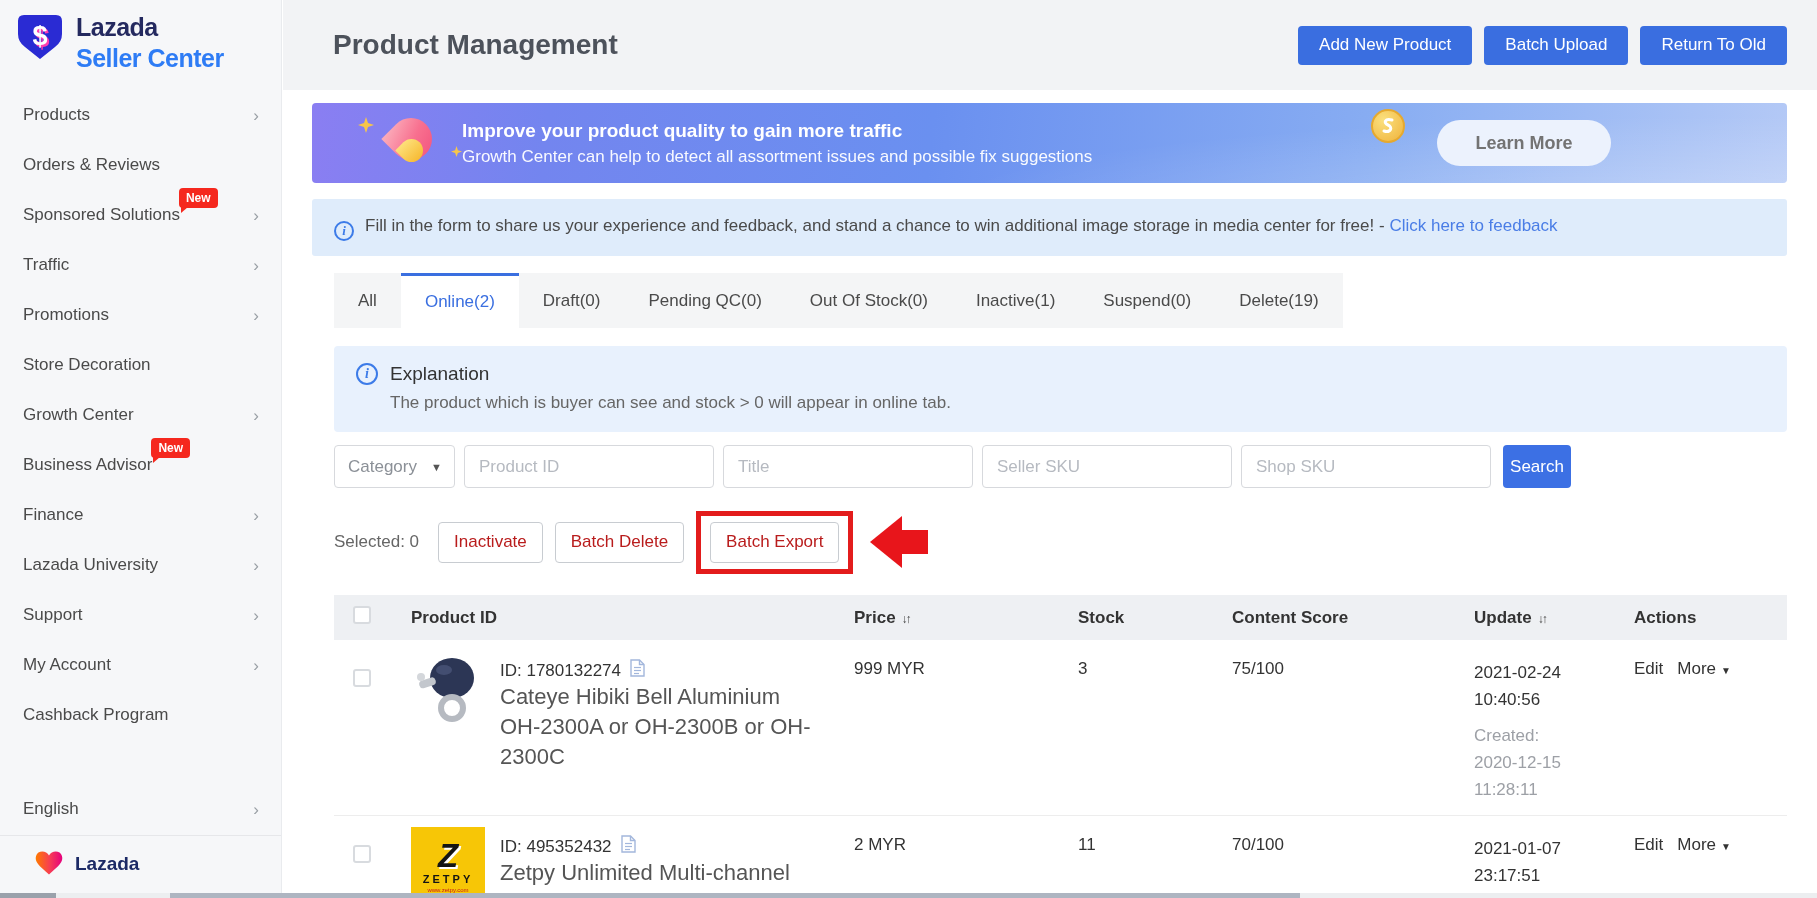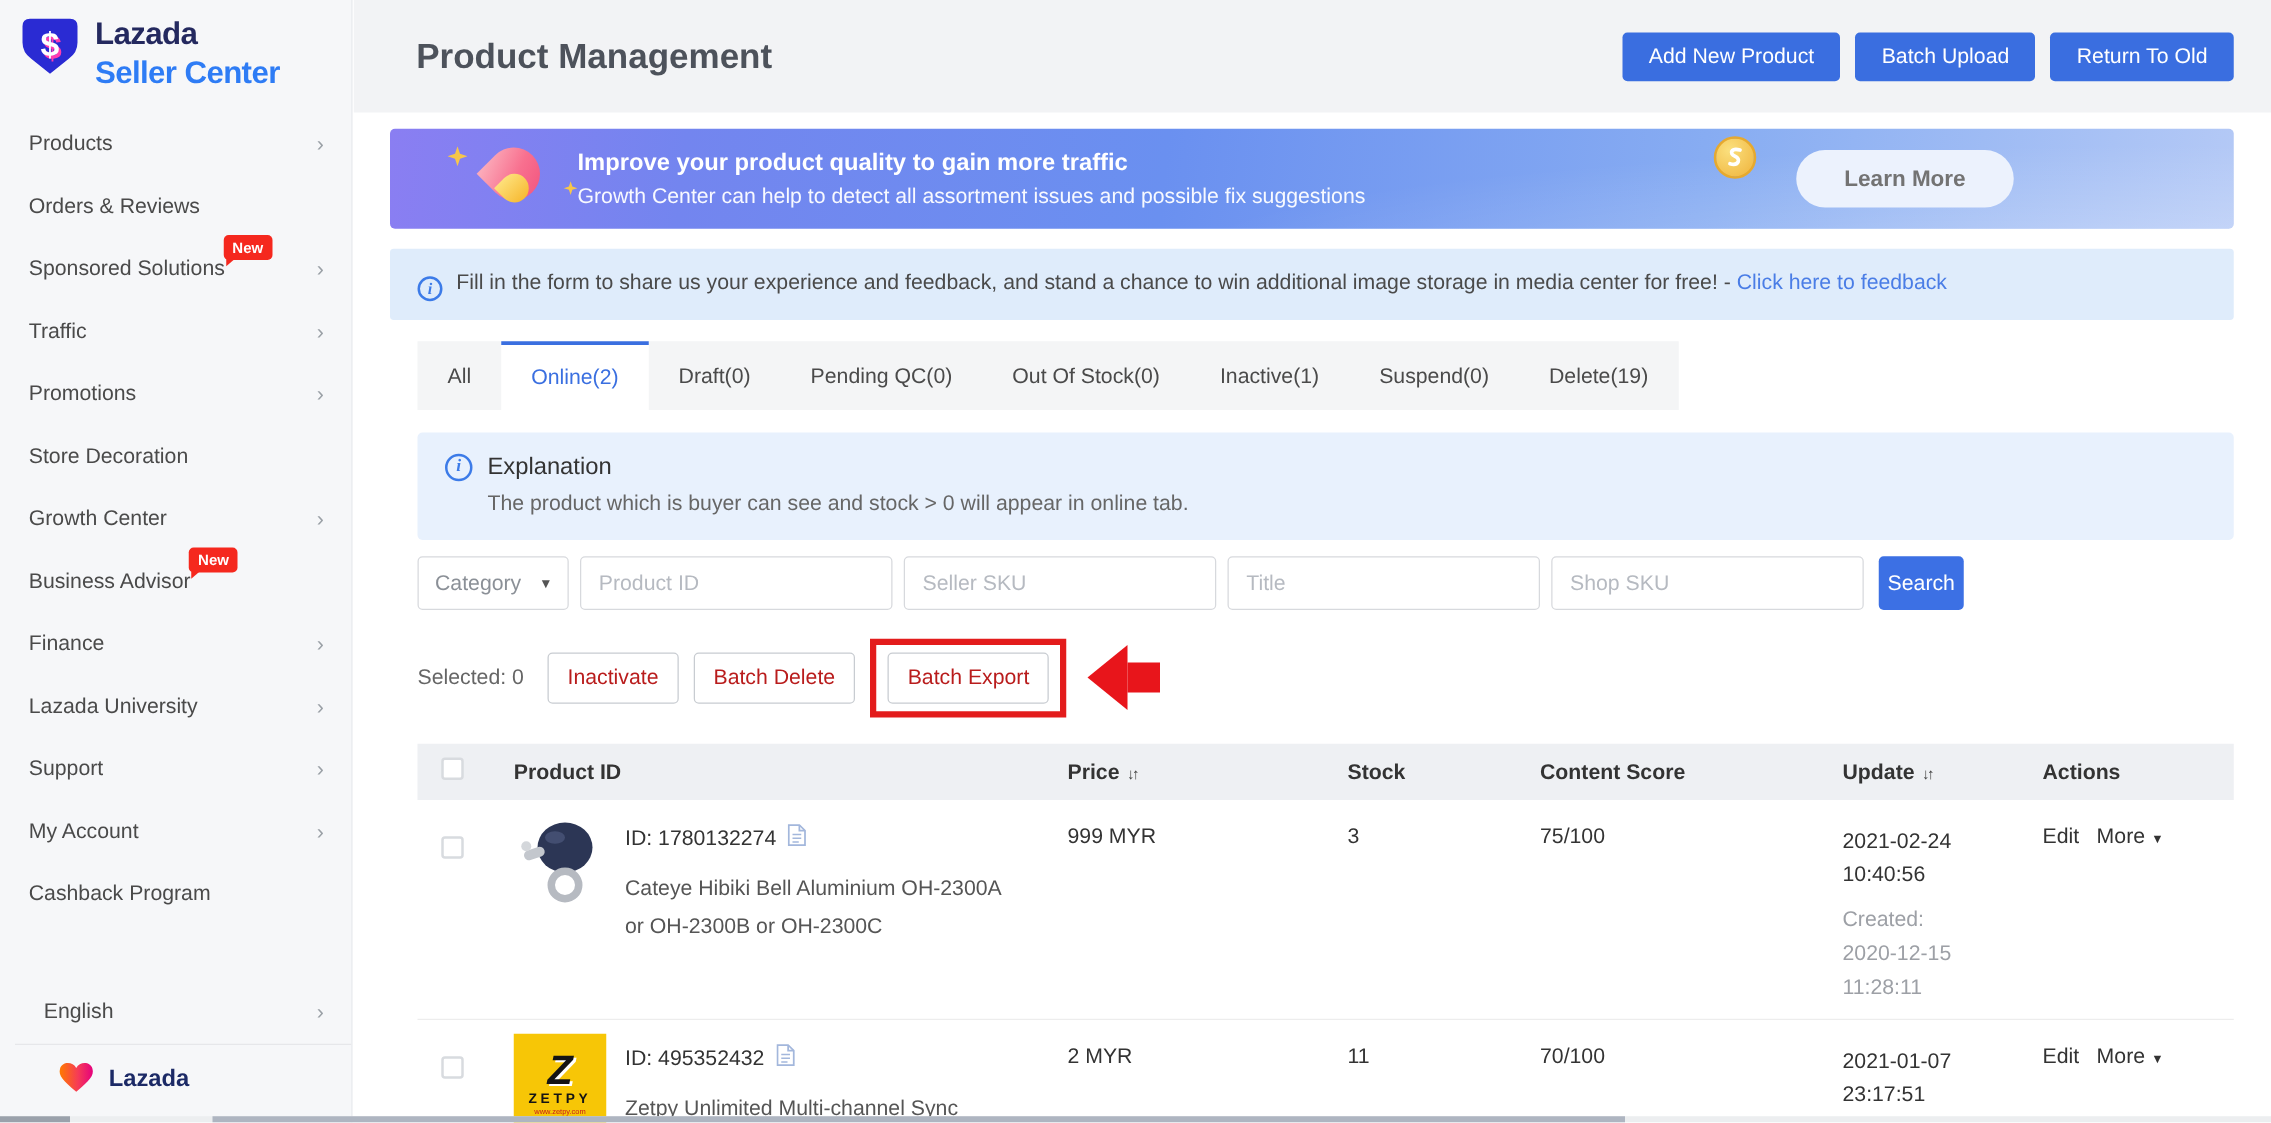--- a/index.html
+++ b/index.html
@@ -15,21 +15,21 @@
   .logo-l2 { color:#2e7cf5; }
   .nav { margin-top:16px; }
   .nav-item { height:50px; display:flex; align-items:center; padding:0 22px 0 23px;
               font-size:17px; color:#4a4a4a; cursor:pointer; }
   .nav-label { position:relative; display:inline-block; }
   .chev { margin-left:auto; color:#9aa0a6; font-size:17px; line-height:1; }
   .nav-badge { position:absolute; left:calc(100% - 1px); top:-17px; background:#f5281e; color:#fff;
                font-size:12px; font-weight:bold; padding:3px 7px; border-radius:4px; white-space:nowrap; }
   .nav-badge::after { content:''; position:absolute; left:2px; bottom:-5px;
                border-left:7px solid #f5281e; border-bottom:6px solid transparent; }
-  .sidebar-bottom { position:absolute; bottom:6px; left:0; width:281px;padding-left:12px; }
+  .sidebar-bottom { position:absolute; bottom:6px; left:0; width:281px; }
   .lang-row { height:52px; display:flex; align-items:center; padding:0 22px 0 23px;
               font-size:17px; color:#4a4a4a; cursor:pointer; }
   .side-divider { border-top:1px solid #e6e7ea; }
   .brand-row { height:56px; display:flex; align-items:center; padding-left:34px; gap:11px; }
   .brand-name { font-size:19px; font-weight:bold; color:#1c2a66; }
 
   
   .main { position:absolute; left:283px; top:0; width:1534px; height:898px; background:#fff; }
   .topbar { height:90px; background:#f2f3f5; display:flex; align-items:center; padding:0 30px 0 50px; }
   .page-title { font-size:28px; font-weight:600; color:#4d525b; }
@@ -115,21 +115,21 @@
   .thead { background:#eef0f3; height:45px; align-items:center; font-size:17px; font-weight:bold; color:#333; }
   .th, .cell { padding-left:20px; }
   .checkbox { width:18px; height:18px; background:#fff; border:2px solid #d8dbdf; border-radius:3px;
               display:inline-block; cursor:pointer; }
   .th-check, .cell-check { padding-left:19px; }
   .trow { padding-top:19px; border-bottom:1px solid #ededed; min-height:176px; }
   .trow .cell { font-size:17px; color:#333; }
   .prod-cell { display:flex; padding-left:21px; }
   .prod-img { width:74px; height:74px; flex:none; margin:-8px 15px 0 0; overflow:hidden; }
   .id-line { font-size:17px; color:#333; display:flex; align-items:center; gap:9px; }
-  .prod-title { margin-top:14px; font-size:17px; color:#555; line-height:30px; width:315px; }
+  .prod-title { margin-top:0; font-size:22px; color:#555; line-height:30px; width:315px; }
   .update-cell div { line-height:27px; }
   .created { color:#9da0a6; margin-top:9px; }
   .actions-cell { color:#3b6fe8; display:flex; gap:14px; align-items:flex-start; }
   .more-caret { font-size:10px; margin-left:5px; }
   .act-link { cursor:pointer; }
 
   
   .zetpy { background:#f7c606; display:flex; flex-direction:column; align-items:center; justify-content:center; padding-top:4px; }
   .zetpy-z { font-size:33px; font-weight:bold; font-style:italic; color:#141414; line-height:34px;
              text-shadow:2px 2px 0 #fff; }
@@ -305,22 +305,22 @@
         </div>
         <div class="explain-body">The product which is buyer can see and stock &gt; 0 will appear in online tab.</div>
       </div>
 
       <div class="filters">
         <div class="select">
           <span>Category</span>
           <span class="caret">▼</span>
         </div>
         <input class="f-input" placeholder="Product ID" style="">
+        <input class="f-input" placeholder="Title" style="">
         <input class="f-input" placeholder="Seller SKU" style="">
-        <input class="f-input" placeholder="Title" style="">
         <input class="f-input" placeholder="Shop SKU" style="">
         <button class="search-btn">Search</button>
       </div>
 
       <div class="bulk-row">
         <span class="selected-label">Selected: 0</span>
         <button class="bulk-btn">Inactivate</button>
         <button class="bulk-btn">Batch Delete</button>
         <span class="red-frame">
           <button class="bulk-btn">Batch Export</button>

